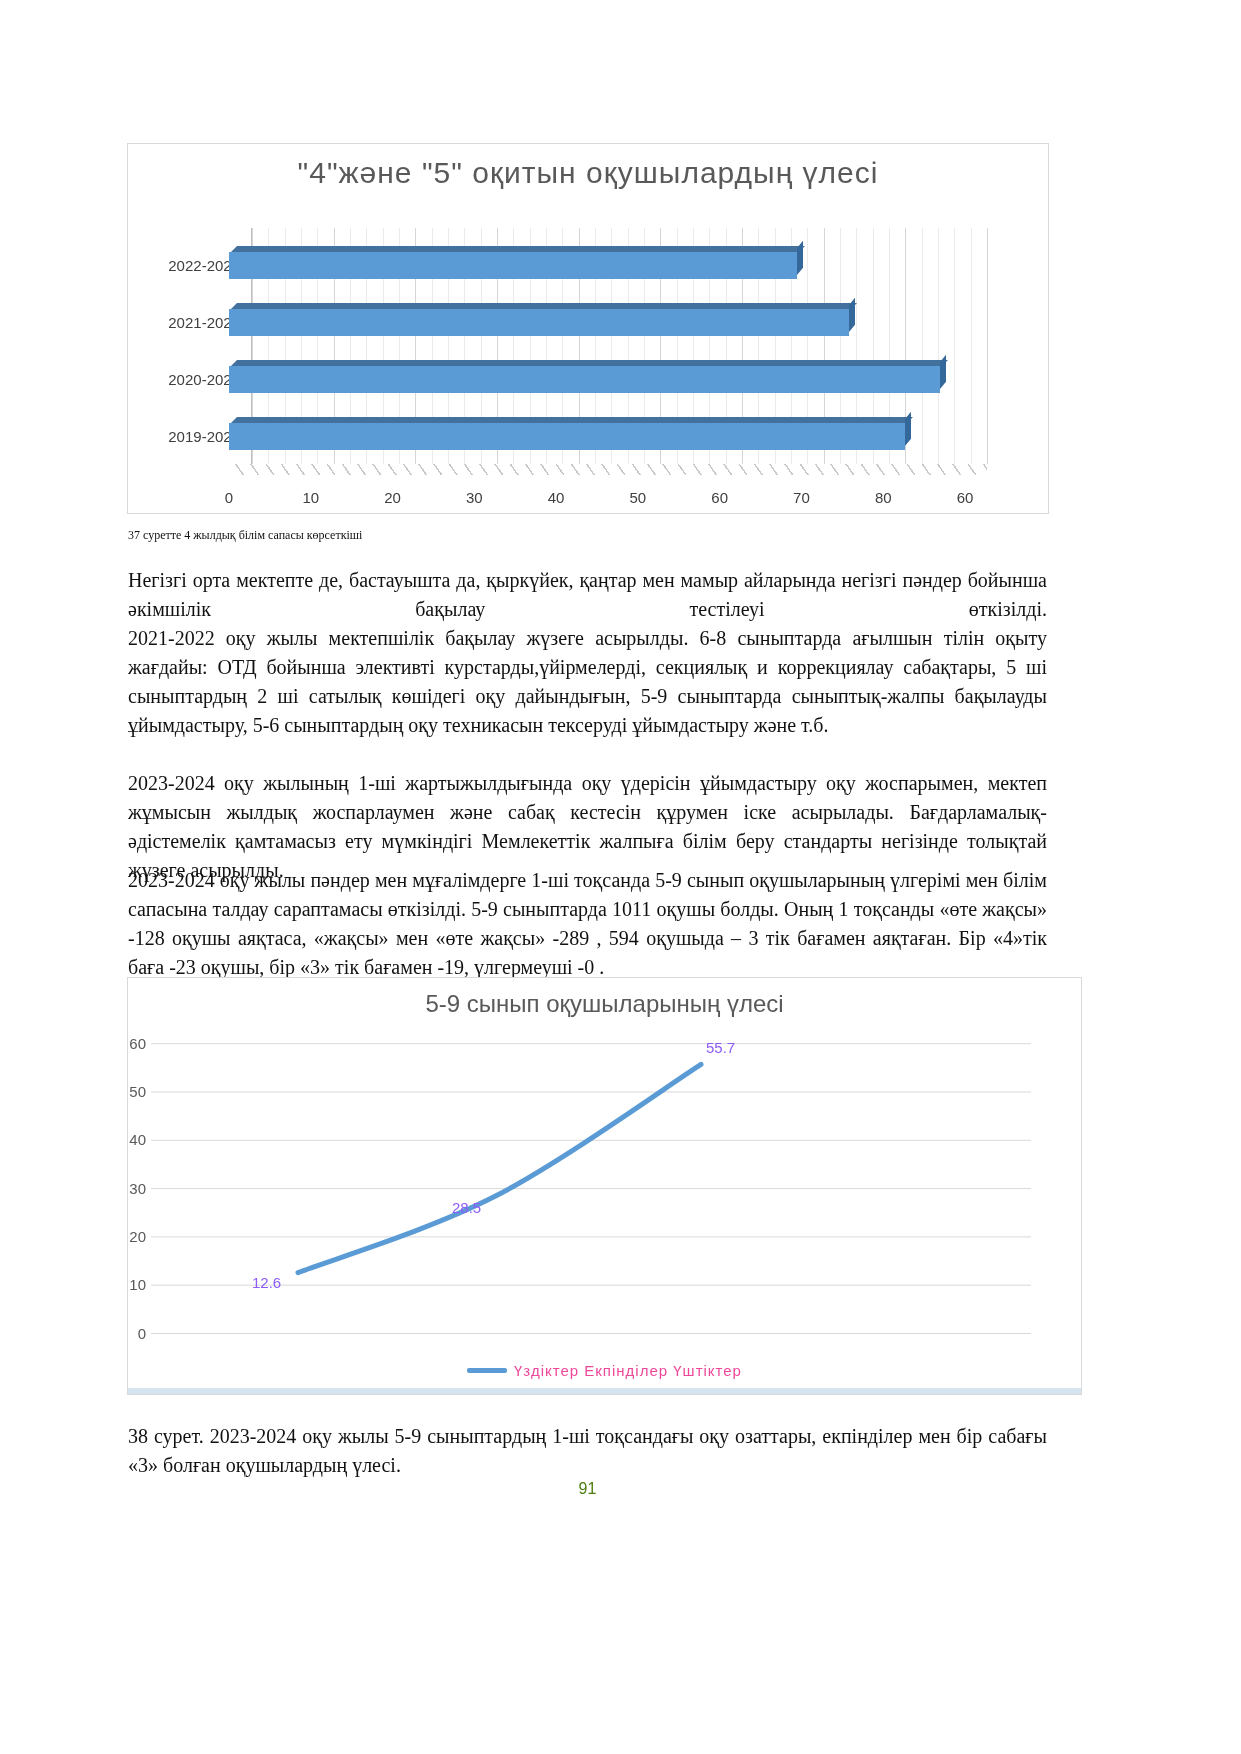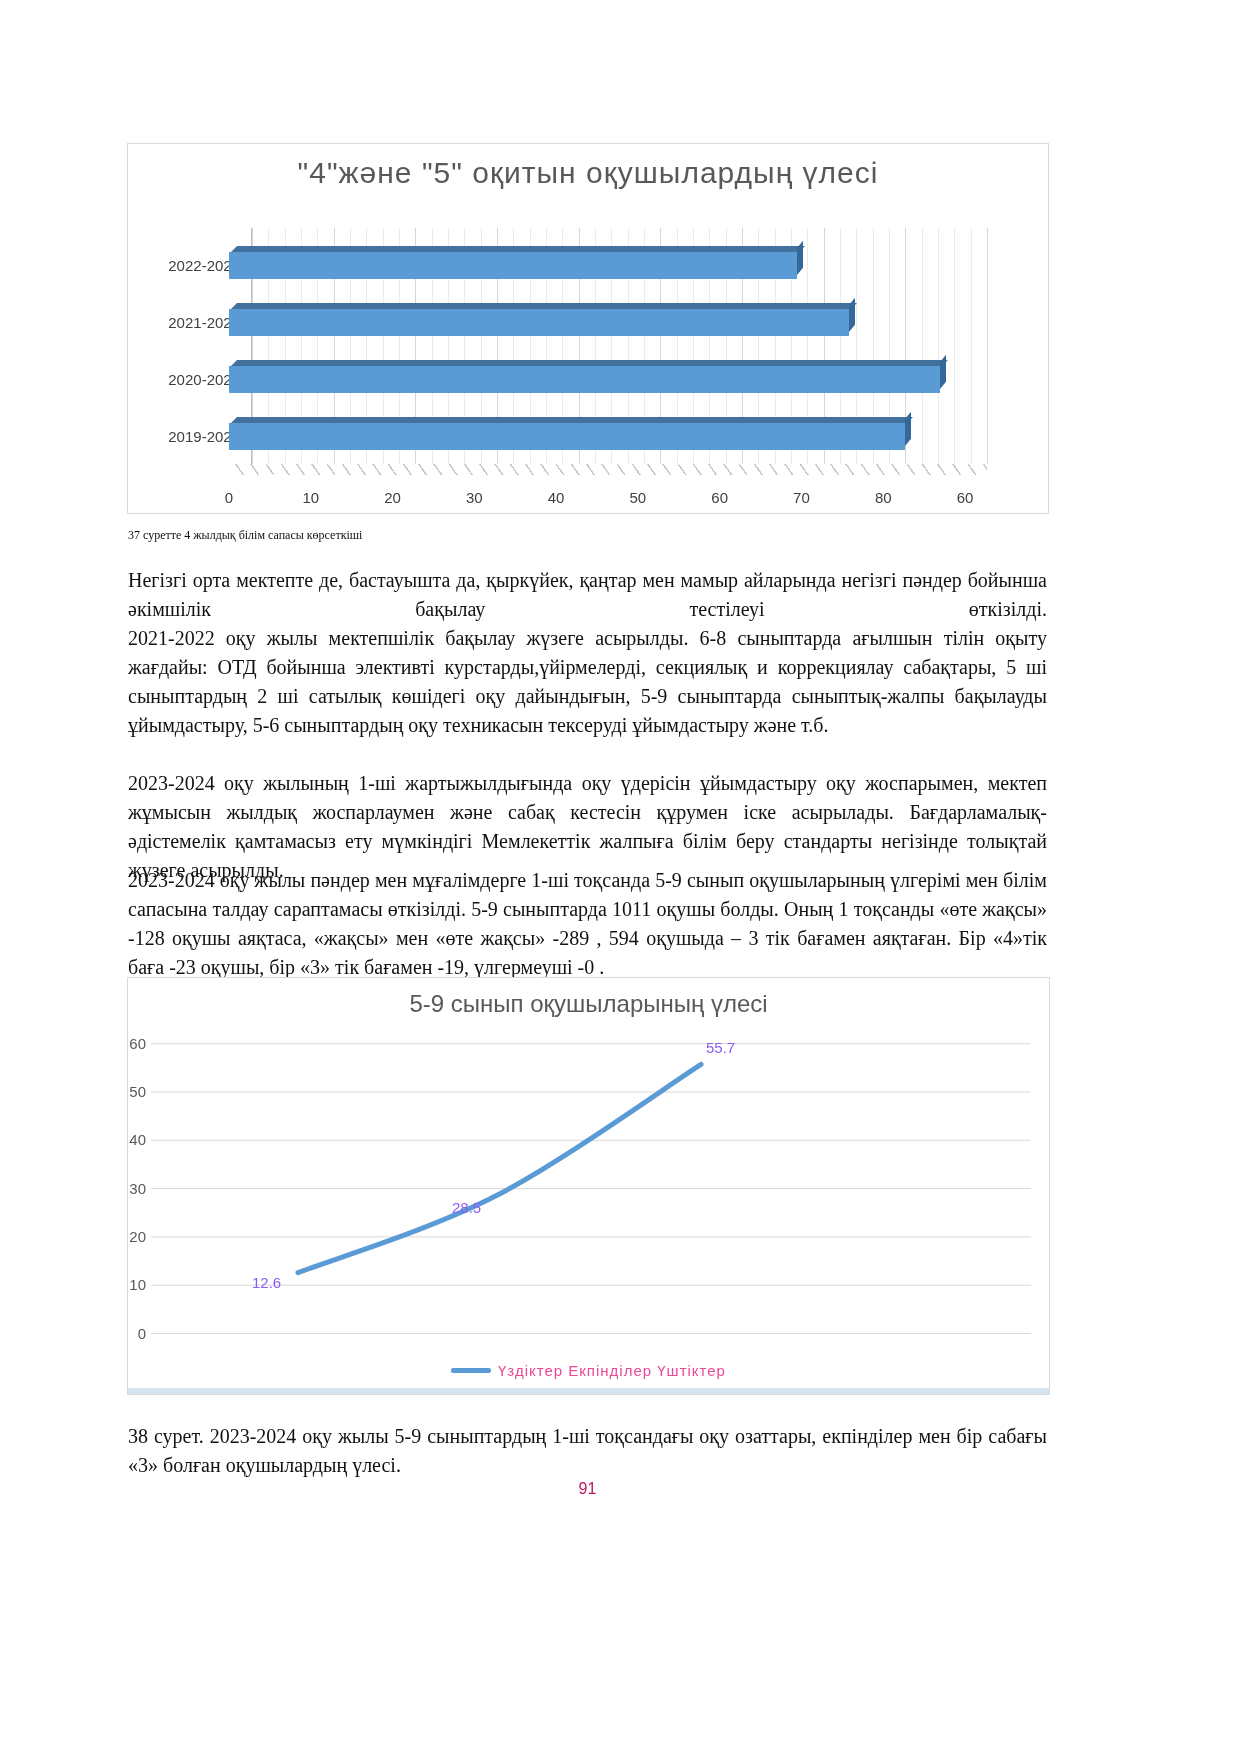--- a/index.html
+++ b/index.html
@@ -3,26 +3,26 @@
 <meta charset="utf-8">
 <style>
   html,body{margin:0;padding:0;background:#ffffff;}
   body{width:1241px;height:1754px;position:relative;font-family:"Liberation Serif",serif;color:#111;}
   .abs{position:absolute;}
 
   
   .caption{left:128px;width:919px;font-size:12px;line-height:29px;text-align:left;}
   .para{left:128px;width:919px;font-size:20px;line-height:29px;text-align:justify;}
   .para .force-just{text-align:justify;text-align-last:justify;}
-  .pageno{left:128px;width:919px;text-align:center;font-size:16px;font-family:"Liberation Sans",sans-serif;color:#be185d;}
+  .pageno{left:128px;width:919px;text-align:center;font-size:16px;font-family:"Liberation Sans",sans-serif;color:#4d7c0f;}
 
   
   .chartbox{background:#fff;border:1px solid #d9d9d9;overflow:hidden;}
   #chart1{left:127px;top:143px;width:920px;height:369px;}
-  #chart2{left:127px;top:977px;width:921px;height:416px;}
+  #chart2{left:127px;top:977px;width:921px;height:416px;padding-left:32px;}
   #chart2::after{content:'';position:absolute;left:0;right:0;bottom:0;height:6px;background:#d6e4f0;}
   .ctitle{position:absolute;left:0;width:100%;text-align:center;color:#595959;font-family:"Liberation Sans",sans-serif;}
   #chart1 .ctitle{top:12px;font-size:30px;letter-spacing:1px;}
   #chart2 .ctitle{top:12px;font-size:24px;}
 
   
   .c1-wall{position:absolute;left:123px;top:84px;width:736px;height:236px;
     border-left:1px solid #bfbfbf;
     background-image:
       repeating-linear-gradient(to right,#d6d6d6 0 1px,transparent 1px 81.67px),

